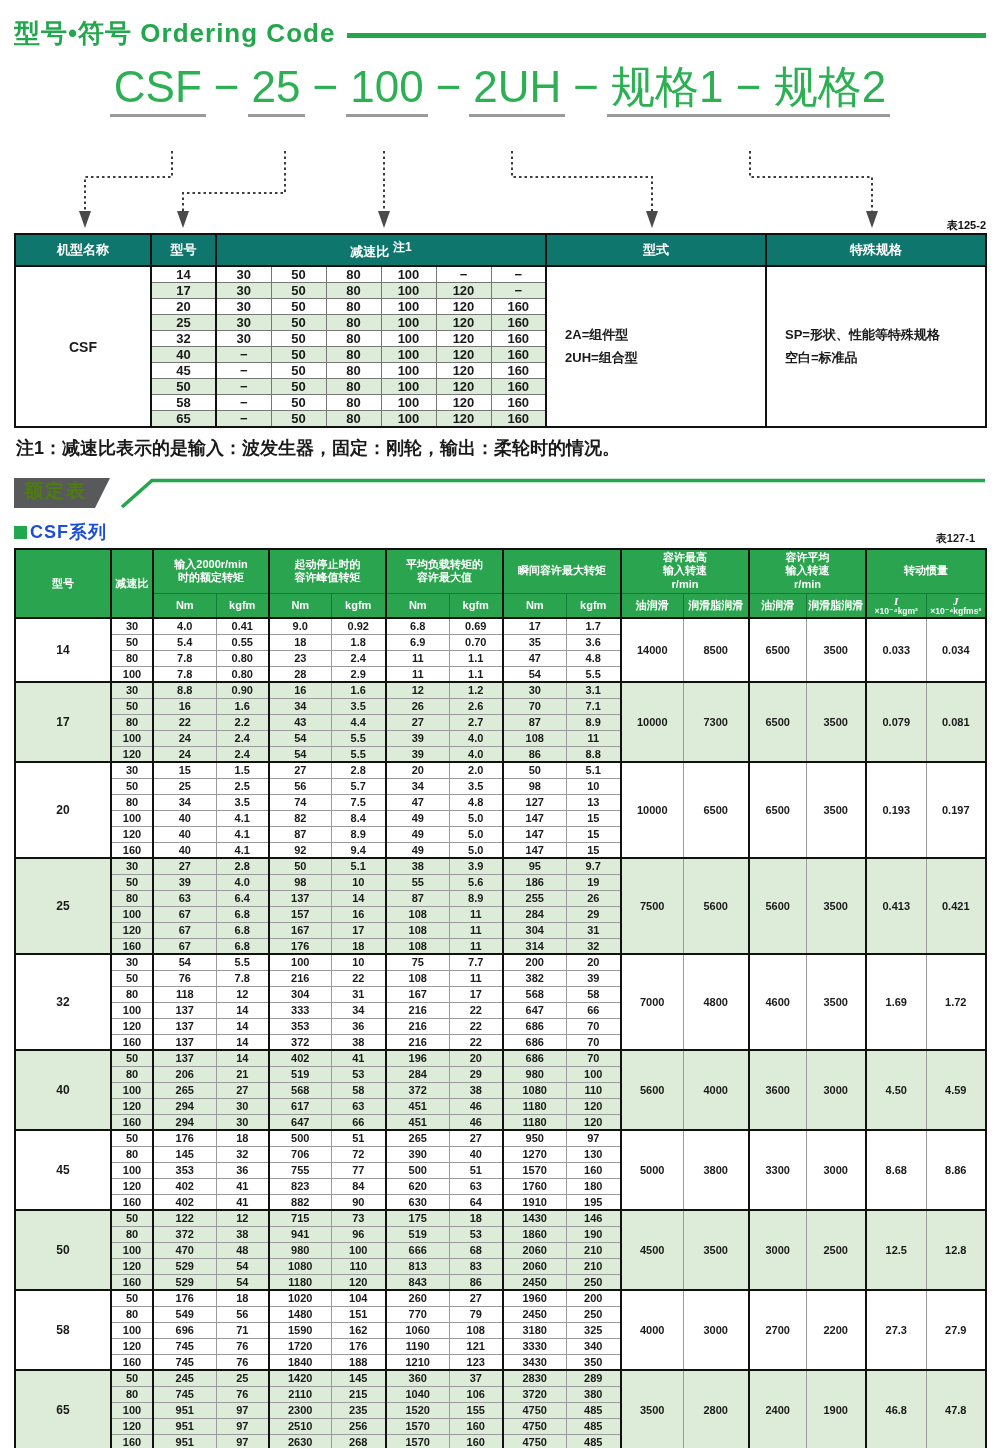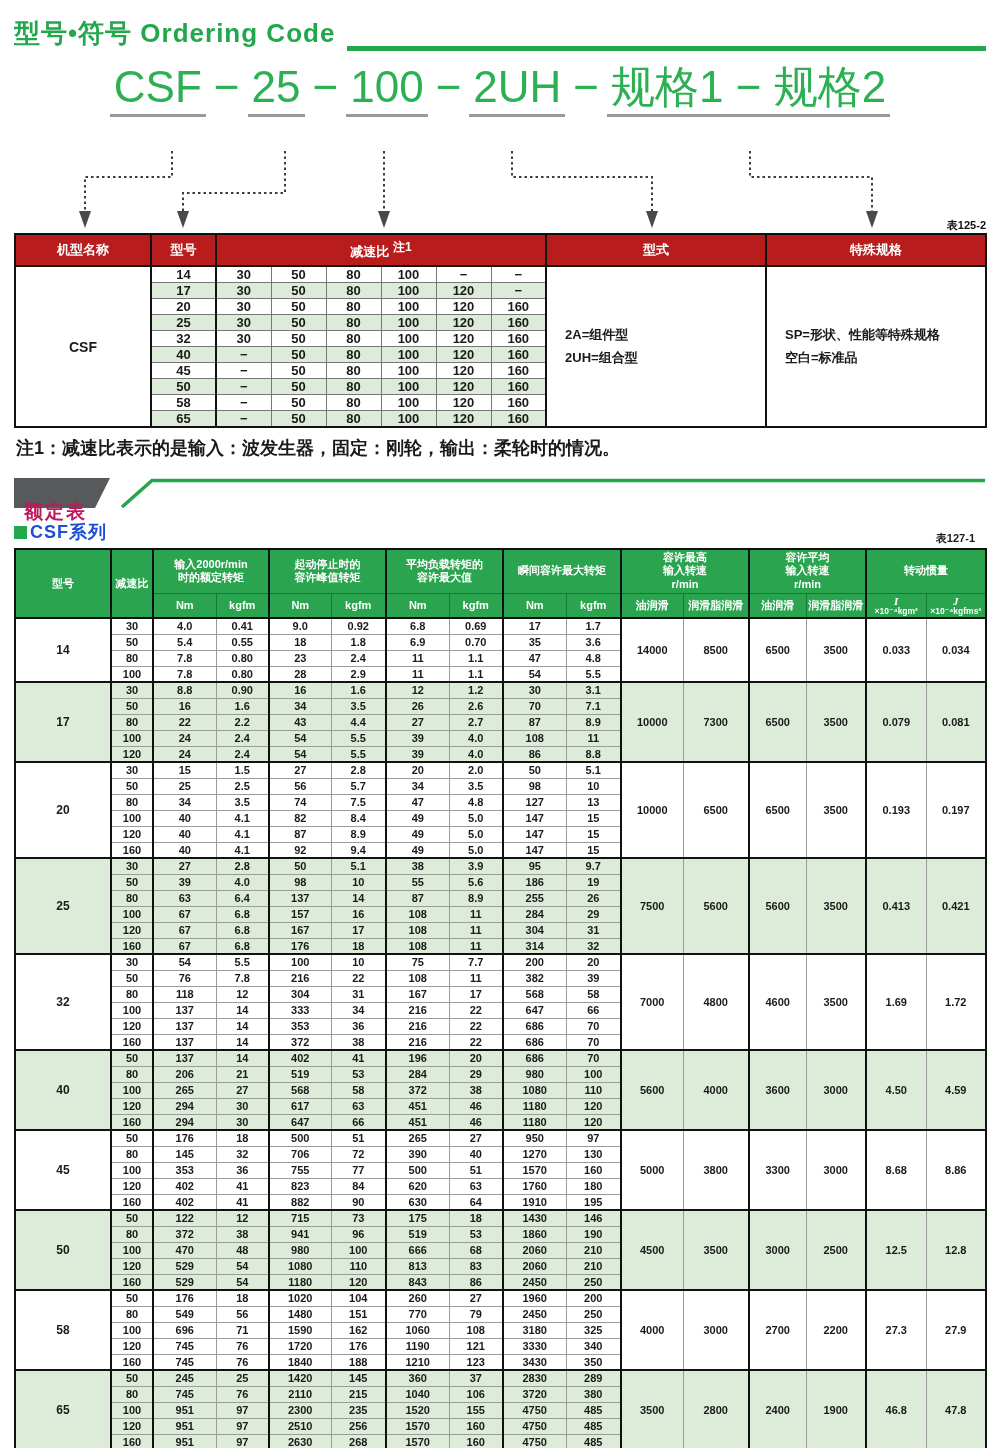--- a/index.html
+++ b/index.html
@@ -1,49 +1,49 @@
 <!DOCTYPE html>
 <html><head>
 <meta charset="utf-8">
 <style>
   * { margin:0; padding:0; box-sizing:border-box; }
   body { background:#e8e8e8; font-family:"Liberation Sans","DejaVu Sans",sans-serif; }
   .page { width:1000px; height:1448px; background:#ffffff; padding:12px 14px 0 14px; position:relative; color:#1a1a1a; }
 
   
-  .title-row { display:flex; align-items:flex-end; gap:12px; margin-top:4px; }
+  .title-row { display:flex; align-items:center; gap:12px; margin-top:4px; }
   .title-row h1 { font-size:26px; font-weight:bold; color:#23a74d; letter-spacing:1px; white-space:nowrap; }
   .title-rule { flex:1; height:5px; background:#23a74d; margin-top:4px; }
 
   
   .code-area { position:relative; height:168px; }
   .code-row { display:flex; justify-content:center; align-items:flex-start; margin-top:14px; height:62px; }
   .code-part { font-size:44px; color:#2cb053; line-height:1.0; padding:0 4px 5px 4px; border-bottom:3px solid #9a9a9a; white-space:nowrap; }
   .code-sep { font-size:44px; color:#2cb053; line-height:1.0; padding:0 8px 5px 8px; }
   .arrows-svg { position:absolute; left:0; top:84px; }
   .tbl-label { position:absolute; right:0; bottom:0; font-size:11px; font-weight:bold; color:#111; }
 
   
   table { border-collapse:collapse; table-layout:fixed; width:971px; }
   th, td { overflow:hidden; }
 
   
   #table1 { border:2px solid #111; }
-  #table1 th { background:#b91c1c; color:#fff; font-size:13px; font-weight:bold; height:32px; border:1px solid #157a36; border-bottom:2px solid #111; }
+  #table1 th { background:#0f766e; color:#fff; font-size:13px; font-weight:bold; height:32px; border:1px solid #157a36; border-bottom:2px solid #111; }
   #table1 th.vthick, #table1 td.vthick { border-left:2px solid #111; }
   #table1 td { font-size:13px; font-weight:bold; text-align:center; height:16px; border:1px solid #777; }
   #table1 td.model-name { font-size:14px; }
   #table1 tr.alt td { background:#dcecd8; }
   #table1 td.longtext { text-align:left; padding-left:18px; line-height:1.7; font-size:13px; }
   #table1 sup { font-size:12px; }
   .note1 { font-size:18px; font-weight:bold; margin:8px 0 0 2px; }
 
   
   .banner-row { margin-top:18px; height:30px; position:relative; }
-  .banner-text { position:absolute; left:10px; top:21px; color:#be185d; font-size:19px; font-weight:bold; letter-spacing:2px; }
+  .banner-text { position:absolute; left:10px; top:0; color:#4d7c0f; font-size:19px; font-weight:bold; letter-spacing:2px; }
 
   .series-row { display:flex; align-items:center; margin-top:12px; margin-bottom:4px; position:relative; }
   .series-sq { width:13px; height:13px; background:#23a74d; display:inline-block; margin-right:3px; }
   .series-name { color:#1d4ed8; font-size:18px; font-weight:bold; letter-spacing:1px; }
   .series-row .tbl-label2 { position:absolute; right:11px; bottom:-2px; font-size:11px; font-weight:bold; }
 
   
   #table2 { border:2px solid #111; }
   #table2 thead th { background:#2aa44e; color:#fff; font-weight:bold; border:1px solid #157a36; }
   #table2 thead tr.grow th { height:44px; font-size:11px; line-height:1.25; }

